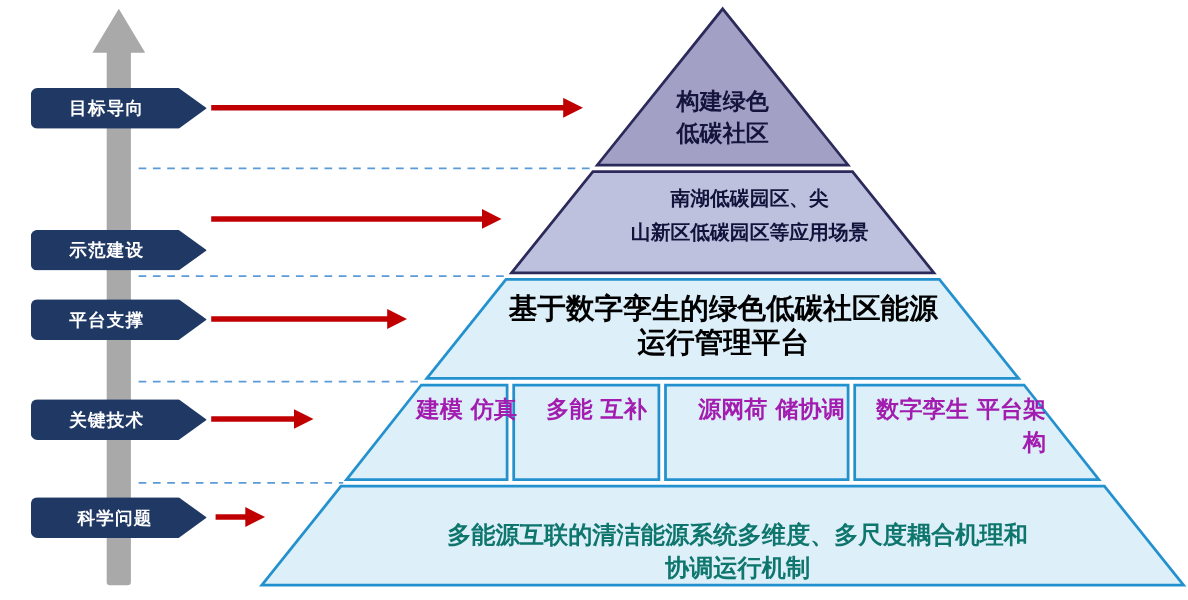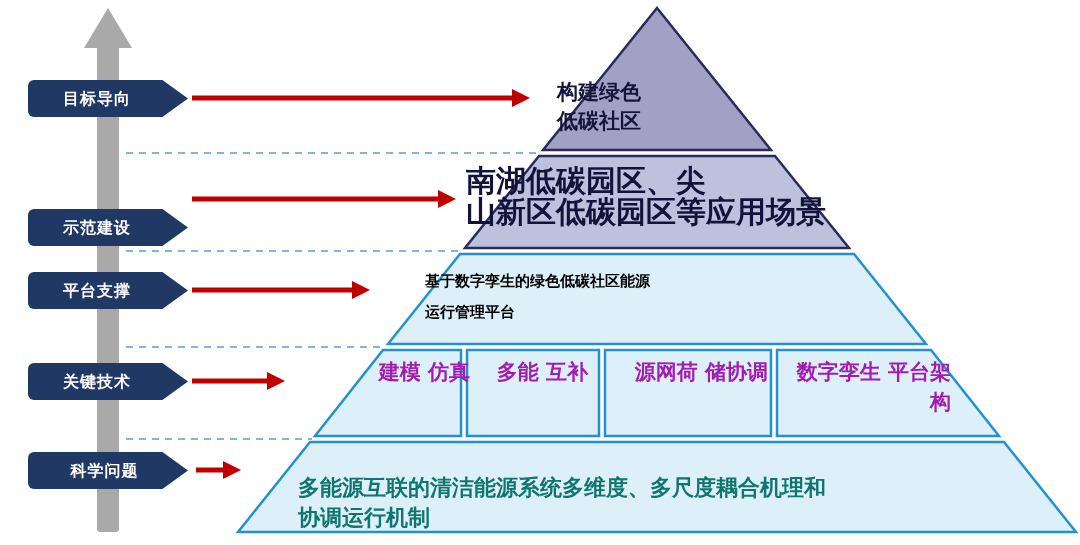--- a/index.html
+++ b/index.html
@@ -14,27 +14,27 @@
     background:var(--label-bg,#1F3864);
     clip-path:polygon(0 0,84% 0,100% 50%,84% 100%,0 100%);
     border-radius:6px 0 0 6px;
     color:#fff;font-weight:700;font-size:16px;line-height:37px;
     text-align:center;padding-right:22px;box-sizing:border-box;
     letter-spacing:1px;
   }
   .lbl1{top:80px;}.lbl2{top:181px;margin-top:28px;}.lbl3{top:272px;}.lbl4{top:363px;}.lbl5{top:452px;padding-left:15px;}
   
   .tier-text{
-    position:absolute;font-weight:700;
+    position:absolute;text-align:center;font-weight:700;
     color:#0d0d2b;
   }
   .tier-text span{display:block;}
   .t1{left:557px;top:78px;width:200px;font-size:21px;line-height:29px;color:#14143c;}
-  .t2{left:466px;top:165px;width:375px;font-size:30px;line-height:31px;color:#12123a;}
-  .t3{left:425px;top:266px;width:465px;font-size:15px;line-height:31px;color:#000;}
+  .t2{left:494px;top:165px;width:375px;font-size:18px;line-height:31px;color:#12123a;}
+  .t3{left:425px;top:266px;width:465px;font-size:26px;line-height:31px;color:#000;}
   .t5{left:298px;top:453px;width:745px;font-size:22px;line-height:30px;color:#0f766e;margin-top:20px;}
   .cell{position:absolute;top:357px;font-size:21px;line-height:30px;text-align:right;font-weight:700;color:#a21caf;}
   .c1{left:340px;width:130px;}
   .c2{left:468px;width:120px;}
   .c3{left:608px;width:160px;}
   .c4{left:791px;width:160px;}
 </style>
 </head>
 <body>
 

